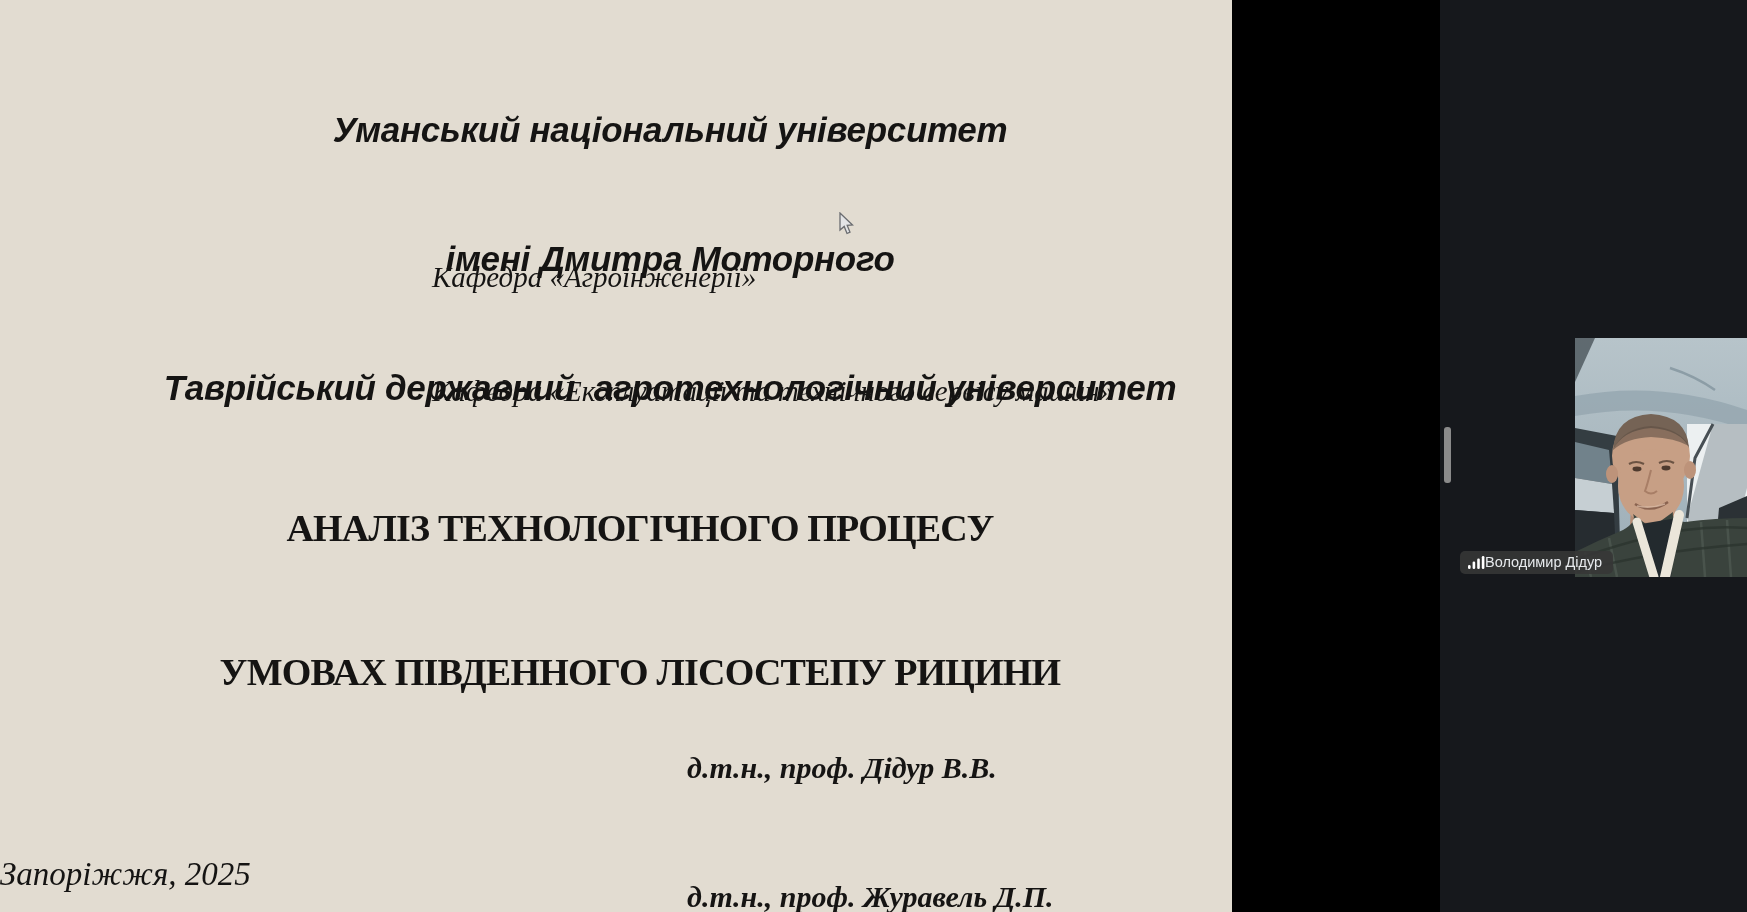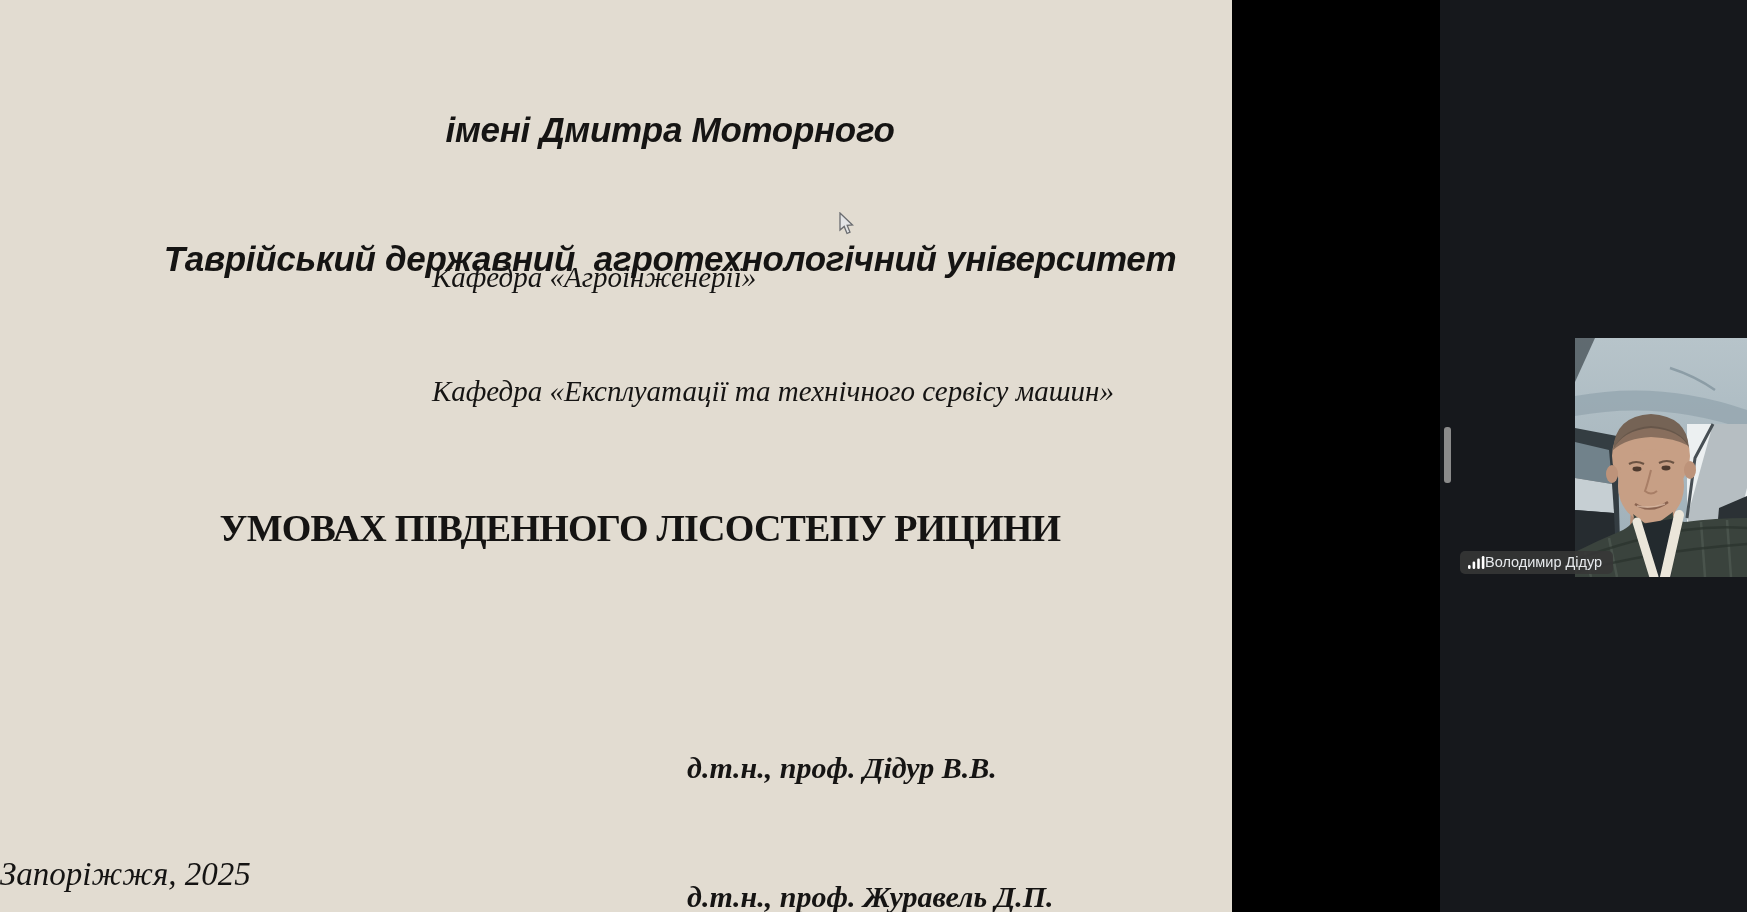--- a/index.html
+++ b/index.html
@@ -56,30 +56,32 @@
   }
   .sig{display:block;}
 </style>
 </head>
 <body>
 
 <div id="screen">
 
   <div class="slide">
     <div class="hdr">
+      <div>Уманський національний університет</div>
       <div>імені Дмитра Моторного</div>
       <div>Таврійський державний  агротехнологічний університет</div>
     </div>
 
     <div class="dept">
       <div>Кафедра «Агроінженерії»</div>
       <div>Кафедра «Експлуатації та технічного сервісу машин»</div>
     </div>
 
     <div class="title">
+      <div>АНАЛІЗ ТЕХНОЛОГІЧНОГО ПРОЦЕСУ</div>
       <div>УМОВАХ ПІВДЕННОГО ЛІСОСТЕПУ РИЦИНИ</div>
     </div>
 
     <div class="authors">
       <div>д.т.н., проф. Дідур В.В.</div>
       <div>д.т.н., проф. Журавель Д.П.</div>
     </div>
 
     <div class="footer">Запоріжжя, 2025</div>
 

